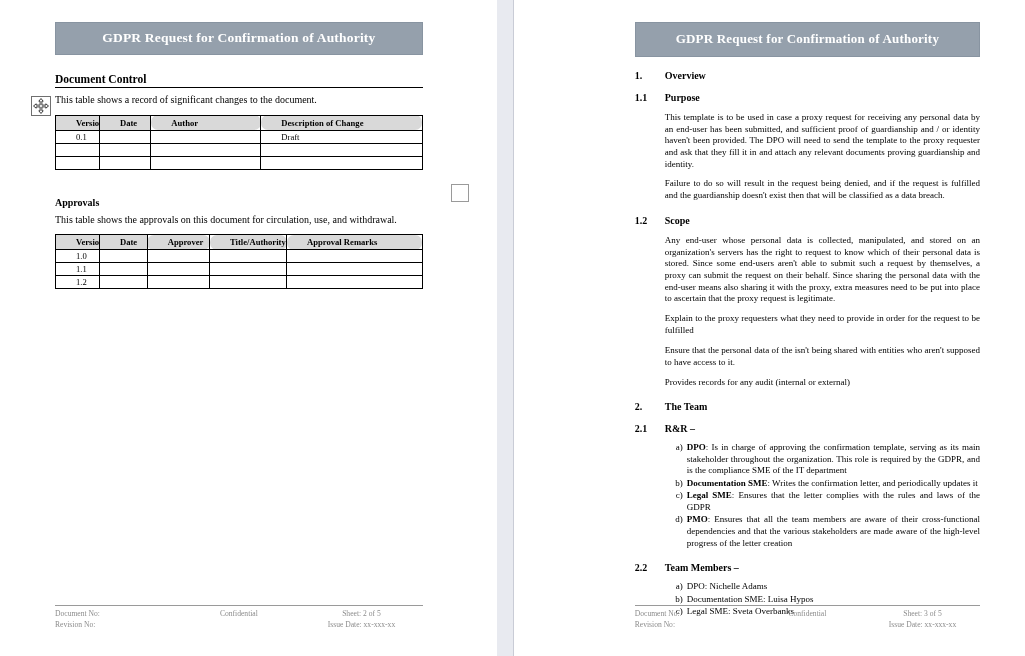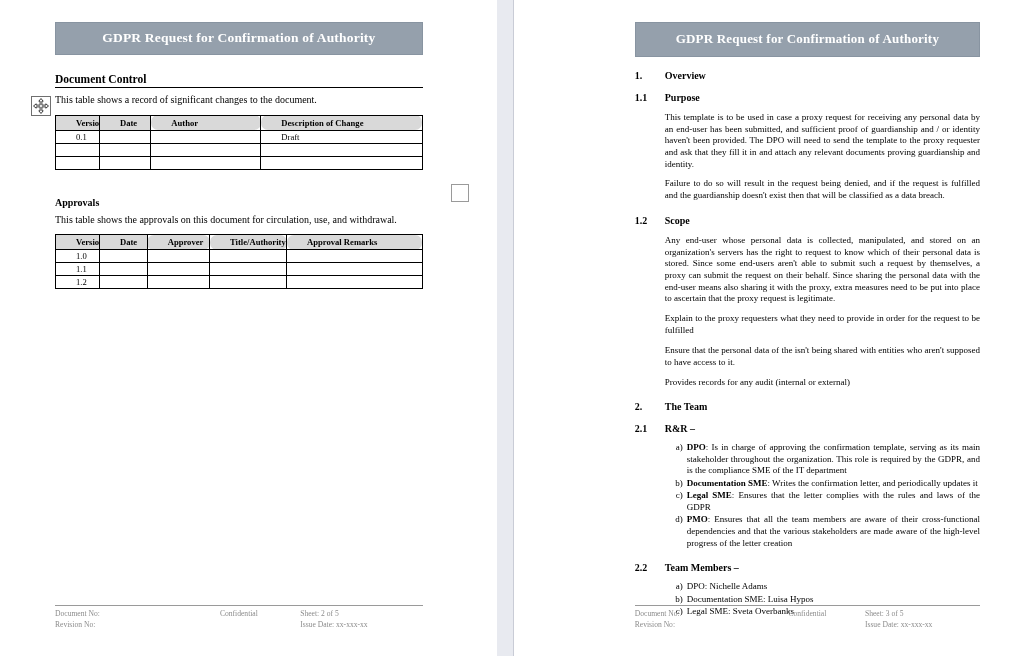--- a/index.html
+++ b/index.html
@@ -181,21 +181,21 @@
     color: #8c8c8c;
     font-size: 7.6px;
     line-height: 1.45;
   }
   .footer-left-page  { left: 55px; right: 57px; }
   .footer-right-page { left: 32px; right: 45px; }
   .footer-rule { border-top: 1px solid #9a9a9a; margin-bottom: 2px; }
   .footer-row { display: flex; }
   .f-col-l { flex: 1; text-align: left; }
   .f-col-c { flex: 1; text-align: center; }
-  .f-col-r { flex: 1; text-align: left; }
+  .f-col-r { flex: 1; text-align: center; }
 </style>
 </head>
 <body>
 
 <div class="doc-canvas">
 
   <div class="page page-left">
 
     <div class="banner">GDPR Request for Confirmation of Authority</div>
 

